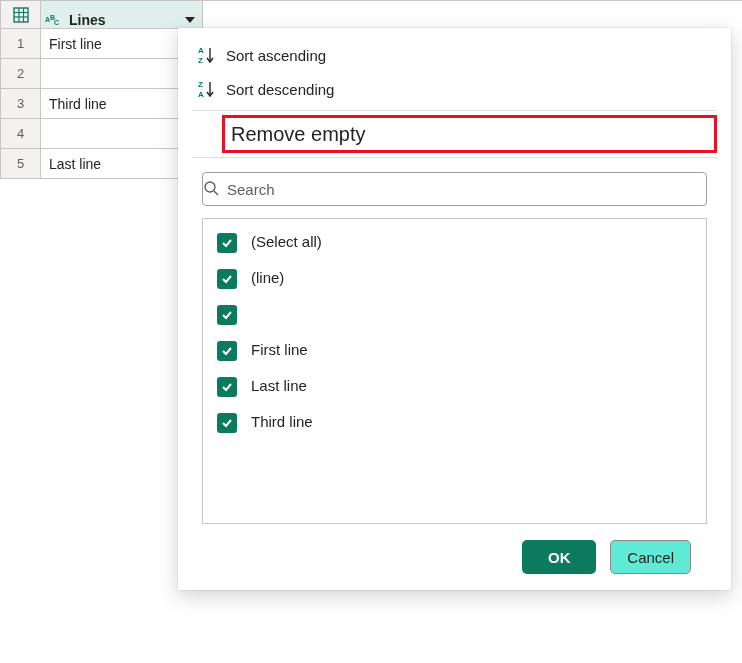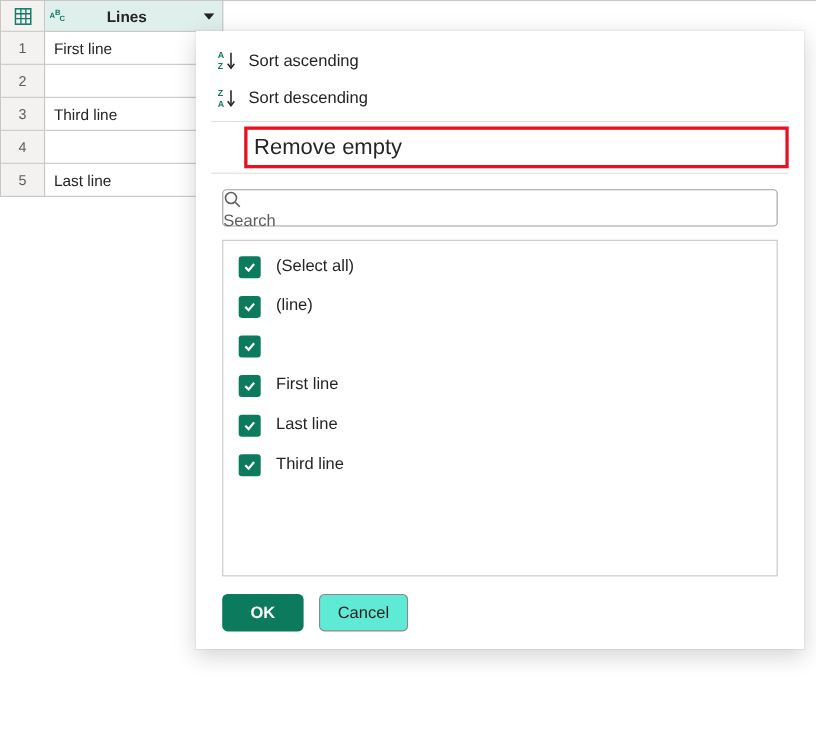--- a/index.html
+++ b/index.html
@@ -33,25 +33,24 @@
       display: flex;
       align-items: center;
       justify-content: center;
     }
     .col-header {
       flex: 0 0 162px;
       background: #dff0ec;
       border-right: 1px solid #c8c6c4;
       border-bottom: 1px solid #c8c6c4;
       display: flex;
-      align-items: center;
+      align-items: flex-end;
       padding-left: 4px;
       font-weight: 600;
       position: relative;
-      gap: 28px;
     }
     .type-icon {
       color: #107c68;
       font-size: 10px;
       margin-right: 6px;
       width: 18px;
       display: inline-flex;
       align-items: center;
       justify-content: center;
     }
@@ -131,26 +130,25 @@
       align-items: center;
       padding-left: 6px;
       cursor: pointer;
       font-size: 20px;
     }
     .search-wrap {
       margin: 14px 24px 12px 24px;
     }
     .search-box {
       display: flex;
-      align-items: flex-start;
+      align-items: center;
       border: 1px solid #a19f9d;
       border-radius: 4px;
       height: 34px;
       padding: 0 0;
-      flex-direction: column;
     }
     .search-box input {
       border: none;
       outline: none;
       flex: 1;
       font-size: 15px;
       color: #252423;
       background: transparent;
     }
     .search-box input::placeholder { color: #605e5c; }
@@ -170,22 +168,23 @@
       width: 20px; height: 20px;
       background: #0b7a5d;
       border-radius: 3px;
       margin-right: 14px;
       display: flex;
       align-items: center;
       justify-content: center;
     }
     .footer {
       display: flex;
+      justify-content: flex-end;
       gap: 14px;
-      padding: 16px 24px 0 24px;
+      padding: 16px 40px 0 24px;
     }
     .btn {
       min-width: 74px;
       height: 34px;
       border-radius: 5px;
       font-size: 15px;
       display: flex;
       align-items: center;
       justify-content: center;
       cursor: pointer;

